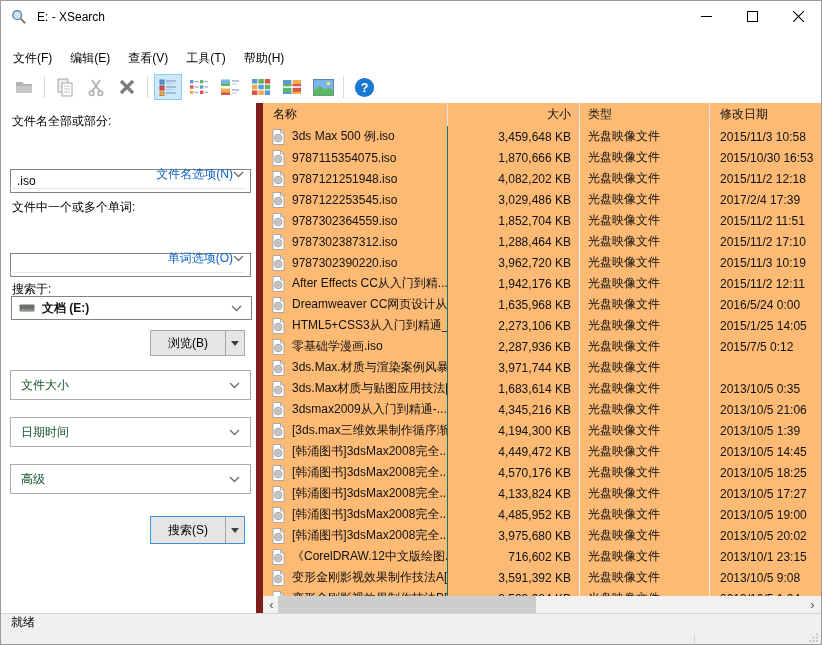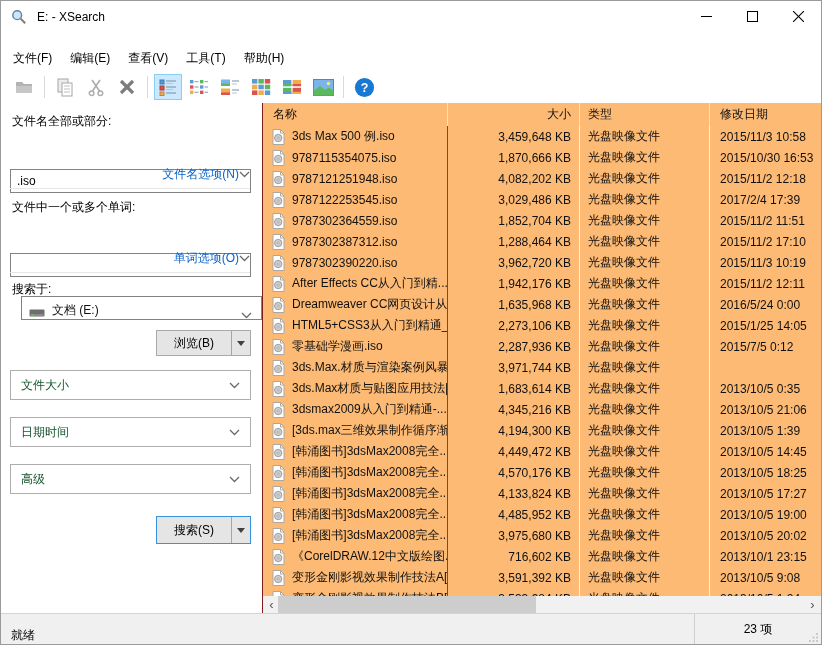--- a/index.html
+++ b/index.html
@@ -21,31 +21,31 @@
 
   
   .toolbar { height:32px; display:flex; align-items:center; padding-left:9px; flex:0 0 auto; }
   .tb-btn { width:28px; height:26px; display:flex; align-items:center; justify-content:center;
             border:1px solid transparent; margin-right:3px; }
   .tb-btn.selected { background:#cce8ff; border:1px solid #8ecdf2; }
   .tb-sep { width:1px; height:22px; background:#dadada; margin:0 6px 0 3px; }
 
   
   .main { flex:1 1 auto; display:flex; min-height:0; }
-  .left-panel { width:262px; flex:0 0 262px; border-right:1px solid #7f1d1d; position:relative; background:#fff; }
+  .left-panel { width:262px; flex:0 0 262px; border-right:7px solid #7f1d1d; position:relative; background:#fff; }
 
   .panel-label { position:absolute; left:11px; color:#000; }
   .panel-input { position:absolute; left:9px; width:241px; height:24px; border:1px solid #828282;
                  font:12px "Liberation Sans","DejaVu Sans",sans-serif; padding:0 6px; outline:none; background:#fff;margin-top:40px; }
   .expander { position:absolute; left:10px; right:12px; height:20px; display:flex;
               align-items:center; justify-content:flex-end; cursor:default; }
   .expander .exp-label { color:#0b63c4; }
   .divider { position:absolute; left:9px; right:12px; height:1px; background:#e6e6e6; }
-  .combo { position:absolute; left:20px; width:241px; height:24px; border:1px solid #828282;
-           display:flex; align-items:flex-end; padding:0 9px 0 7px; gap:7px; background:#fff; }
+  .combo { position:absolute; left:10px; width:241px; height:24px; border:1px solid #828282;
+           display:flex; align-items:center; padding:0 9px 0 7px; gap:7px; background:#fff;font-weight:bold; }
   .split-btn { position:absolute; right:11px; width:95px; height:26px; display:flex;
                border:1px solid #a9a9a9; background:#e5e5e5; }
   .split-btn .btn-main { flex:1; display:flex; align-items:center; justify-content:center; color:#000; }
   .split-btn .btn-arrow { width:19px; border-left:1px solid #a5a5a5; display:flex; align-items:center; justify-content:center; }
   .split-btn.primary { border:1px solid #3a92da; height:28px; }
   .accordion { position:absolute; left:9px; width:241px; height:30px; border:1px solid #adadad;
                display:flex; align-items:center; justify-content:space-between; padding:0 10px; background:#fff; }
   .accordion .acc-label { color:#14532d; }
 
   
@@ -67,21 +67,21 @@
 
   
   .hscroll { height:17px; flex:0 0 auto; background:#f1f1f1; position:relative; }
   .scroll-arrow { position:absolute; top:0; width:17px; height:17px; display:flex;
                   align-items:center; justify-content:center; color:#555; font-size:13px; }
   .scroll-arrow.left { left:0; } .scroll-arrow.right { right:0; }
   .scroll-thumb { position:absolute; left:15px; top:0; height:17px; width:258px; background:#cdcdcd; }
 
   
   .statusbar { height:31px; flex:0 0 auto; background:#f0f0f0; border-top:1px solid #d4d4d4;
-               display:flex; align-items:flex-end; position:relative;gap:8px; }
+               display:flex; align-items:flex-start; position:relative;gap:8px; }
   .status-left { padding-left:10px; color:#000; }
   .status-right { margin-left:auto; width:127px; height:100%; border-left:1px solid #cfcfcf;
                   display:flex; align-items:center; justify-content:center; color:#000;margin-top:21px; }
   .grip { position:absolute; right:2px; bottom:2px; }
 </style>
 </head>
 <body>
 
 <div class="window">
 

